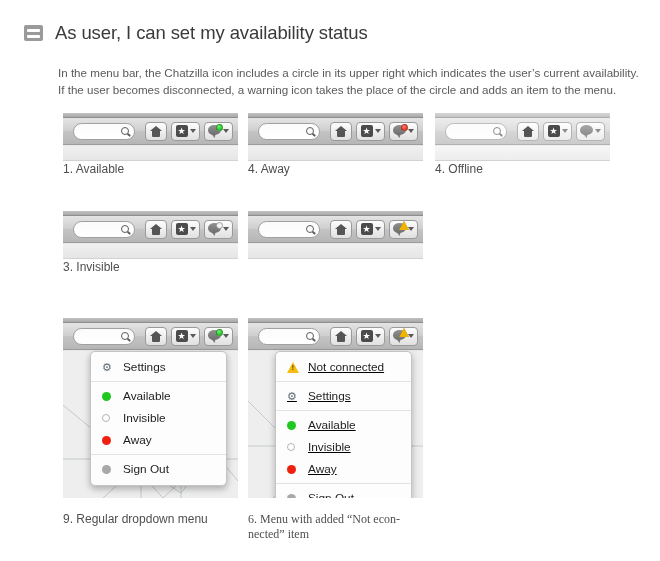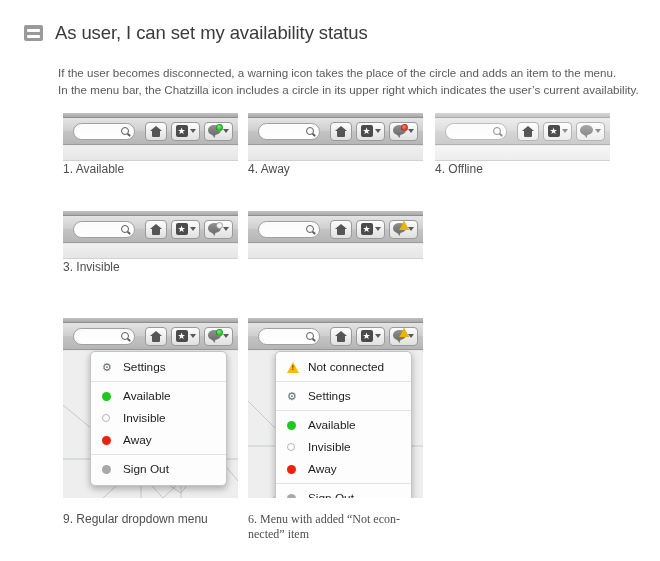--- a/index.html
+++ b/index.html
@@ -233,22 +233,22 @@
 <body>
 
 <div class="page">
 
   <div class="header">
     <div class="header-icon"></div>
     <div class="header-title">As user, I can set my availability status</div>
   </div>
 
   <div class="intro">
+    <div>In the menu bar, the Chatzilla icon includes a circle in its upper right which indicates the user’s current availability.</div>
     <div>If the user becomes disconnected, a warning icon takes the place of the circle and adds an item to the menu.</div>
-    <div>In the menu bar, the Chatzilla icon includes a circle in its upper right which indicates the user’s current availability.</div>
   </div>
 
   <div class="fig" style="left:63px; top:113px;">
     <div class="panel short">
       <div class="chrome-top"></div>
       <div class="toolbar">
         <div class="search-pill">
           <span class="mag"></span>
         </div>
         <div class="tbtn home">
@@ -489,21 +489,21 @@
           <line x1="-5" y1="45" x2="45" y2="95"></line>
           <line x1="0" y1="95" x2="175" y2="95"></line>
           <line x1="45" y1="95" x2="110" y2="140"></line>
           <line x1="110" y1="140" x2="165" y2="95"></line>
           <line x1="45" y1="95" x2="165" y2="95"></line>
           <line x1="70" y1="95" x2="70" y2="147"></line>
           <line x1="120" y1="95" x2="120" y2="147"></line>
           <line x1="25" y1="147" x2="70" y2="110"></line>
         </g>
       </svg>
-      <div class="menu" style="left:27px; top:33px;">
+      <div class="menu" style="left:27px; top:33px;text-decoration:underline;">
         <div class="menu-item">
           <span class="mi-icon">
               <span class="warn-tri"></span>
             </span>
           <span class="mi-label">Not connected</span>
         </div>
         <div class="menu-sep"></div>
         <div class="menu-item">
           <span class="mi-icon">
               <span class="gear">⚙</span>

